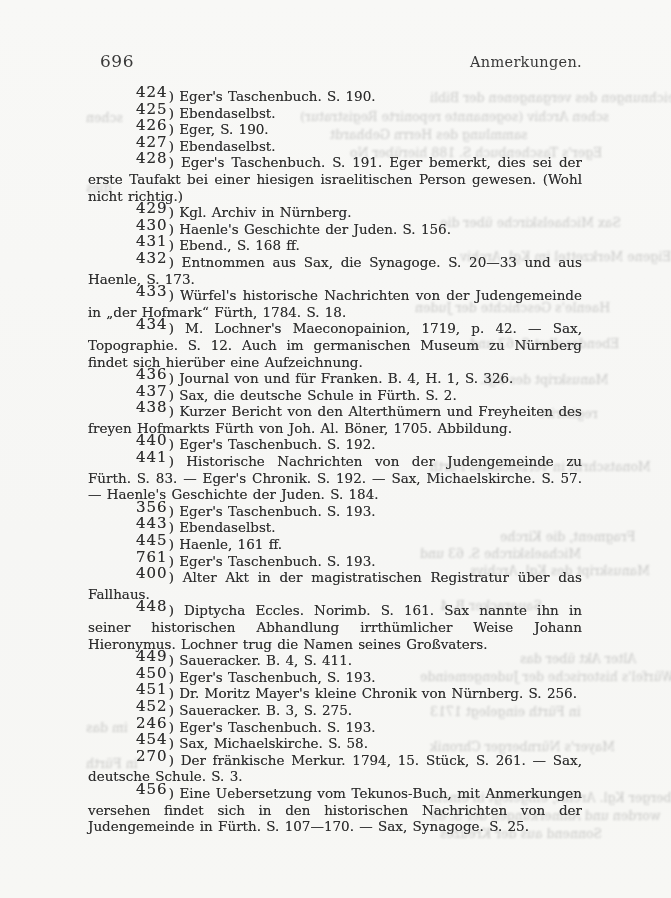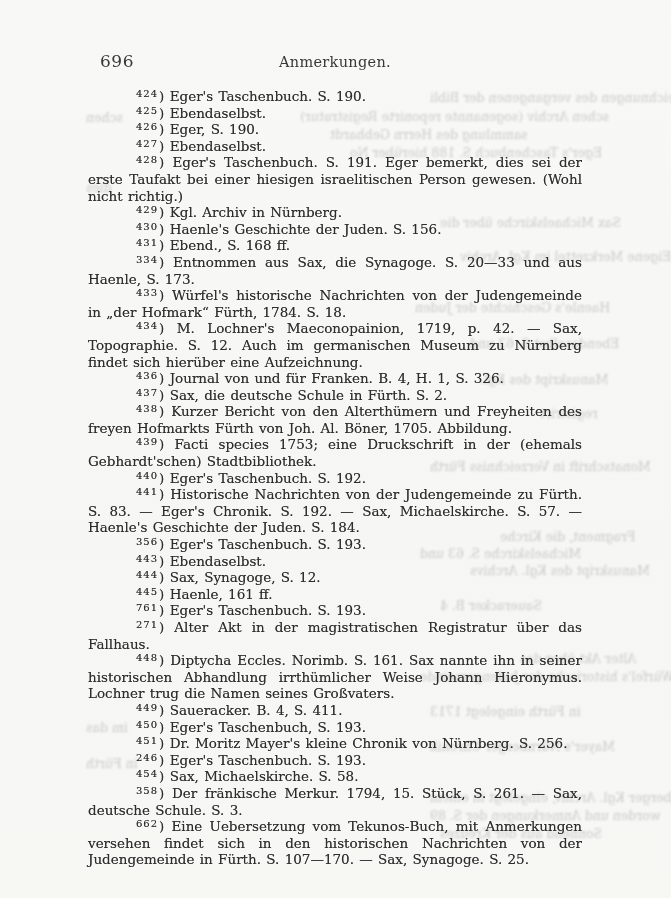--- a/index.html
+++ b/index.html
@@ -14,34 +14,34 @@
   .scan-page {
     position: absolute; inset: 0;
     background: linear-gradient(180deg, #f8f8f6 0%, #f6f6f4 60%, #f7f7f4 100%);
   }
   .page-number {
     position: absolute; left: 100px; top: 51px;
     font-size: 17px; letter-spacing: 0.5px; color: #3a3a3a;
   }
   .running-header {
     position: absolute; left: 88px; top: 54px; width: 494px;
-    text-align: center; font-size: 14.5px; color: #383838;
+    text-align: right; font-size: 14.5px; color: #383838;
     letter-spacing: 0.3px;
   }
   .notes {
     position: absolute; left: 88px; top: 88px; width: 494px;
     font-size: 13.5px; line-height: 16.6px;
     text-align: justify;
     text-shadow: 0 0 0.5px rgba(45,45,45,0.55);
     word-spacing: 1px;
     z-index: 2;
   }
   .note { margin: 0; text-indent: 48px; }
   .note sup {
-    font-size: 10px; line-height: 0; vertical-align: 4px;
+    font-size: 15px; line-height: 0; vertical-align: 4px;
     letter-spacing: 1px; margin-right: 1px;
   }
   .ghosts { position: absolute; inset: 0; z-index: 1; }
   .ghost-line {
     position: absolute;
     font-size: 12.5px; line-height: 15px;
     color: rgba(125,125,125,0.38);
     transform: scaleX(-1);
     filter: blur(1.1px);
     white-space: nowrap;
@@ -88,38 +88,37 @@
 
   <div class="notes">
       <p class="note"><sup>424</sup>) Eger's Taschenbuch.  S. 190.</p>
       <p class="note"><sup>425</sup>) Ebendaselbst.</p>
       <p class="note"><sup>426</sup>) Eger, S. 190.</p>
       <p class="note"><sup>427</sup>) Ebendaselbst.</p>
       <p class="note"><sup>428</sup>) Eger's Taschenbuch.  S. 191.  Eger bemerkt, dies sei der erste Taufakt bei einer hiesigen israelitischen Person gewesen. (Wohl nicht richtig.)</p>
       <p class="note"><sup>429</sup>) Kgl. Archiv in Nürnberg.</p>
       <p class="note"><sup>430</sup>) Haenle's Geschichte der Juden.  S. 156.</p>
       <p class="note"><sup>431</sup>) Ebend., S. 168 ff.</p>
-      <p class="note"><sup>334</sup>) Entnommen aus Sax, die Synagoge.  S. 20—33 und aus Haenle, S. 173.</p>
+      <p class="note"><sup>432</sup>) Entnommen aus Sax, die Synagoge.  S. 20—33 und aus Haenle, S. 173.</p>
       <p class="note"><sup>433</sup>) Würfel's historische Nachrichten von der Judengemeinde in „der Hofmark“ Fürth, 1784.  S. 18.</p>
       <p class="note"><sup>434</sup>) M. Lochner's Maeconopainion, 1719, p. 42. — Sax, Topographie.  S. 12.  Auch im germanischen Museum zu Nürnberg findet sich hierüber eine Aufzeichnung.</p>
       <p class="note"><sup>436</sup>) Journal von und für Franken.  B. 4, H. 1, S. 326.</p>
       <p class="note"><sup>437</sup>) Sax, die deutsche Schule in Fürth.  S. 2.</p>
       <p class="note"><sup>438</sup>) Kurzer Bericht von den Alterthümern und Freyheiten des freyen Hofmarkts Fürth von Joh. Al. Böner, 1705.  Abbildung.</p>
-      <p class="note"><sup>439</sup>) Facti species 1753; eine Druckschrift in der (ehemals Gebhardt'schen) Stadtbibliothek.</p>
       <p class="note"><sup>440</sup>) Eger's Taschenbuch.  S. 192.</p>
       <p class="note"><sup>441</sup>) Historische Nachrichten von der Judengemeinde zu Fürth. S. 83. — Eger's Chronik.  S. 192. — Sax, Michaelskirche.  S. 57. — Haenle's Geschichte der Juden.  S. 184.</p>
       <p class="note"><sup>356</sup>) Eger's Taschenbuch.  S. 193.</p>
       <p class="note"><sup>443</sup>) Ebendaselbst.</p>
-      <p class="note"><sup>444</sup>) Sax, Synagoge, S. 12.</p>
       <p class="note"><sup>445</sup>) Haenle, 161 ff.</p>
       <p class="note"><sup>761</sup>) Eger's Taschenbuch.  S. 193.</p>
-      <p class="note"><sup>271</sup>) Alter Akt in der magistratischen Registratur über das Fallhaus.</p>
+      <p class="note"><sup>400</sup>) Alter Akt in der magistratischen Registratur über das Fallhaus.</p>
       <p class="note"><sup>448</sup>) Diptycha Eccles. Norimb.  S. 161.  Sax nannte ihn in seiner historischen Abhandlung irrthümlicher Weise Johann Hieronymus. Lochner trug die Namen seines Großvaters.</p>
       <p class="note"><sup>449</sup>) Saueracker.  B. 4, S. 411.</p>
       <p class="note"><sup>450</sup>) Eger's Taschenbuch, S. 193.</p>
       <p class="note"><sup>451</sup>) Dr. Moritz Mayer's kleine Chronik von Nürnberg.  S. 256.</p>
+      <p class="note"><sup>452</sup>) Saueracker.  B. 3, S. 275.</p>
       <p class="note"><sup>246</sup>) Eger's Taschenbuch.  S. 193.</p>
       <p class="note"><sup>454</sup>) Sax, Michaelskirche.  S. 58.</p>
-      <p class="note"><sup>358</sup>) Der fränkische Merkur.  1794, 15. Stück, S. 261. — Sax, deutsche Schule.  S. 3.</p>
-      <p class="note"><sup>662</sup>) Eine Uebersetzung vom Tekunos-Buch, mit Anmerkungen versehen findet sich in den historischen Nachrichten von der Judengemeinde in Fürth.  S. 107—170. — Sax, Synagoge.  S. 25.</p>
+      <p class="note"><sup>270</sup>) Der fränkische Merkur.  1794, 15. Stück, S. 261. — Sax, deutsche Schule.  S. 3.</p>
+      <p class="note"><sup>456</sup>) Eine Uebersetzung vom Tekunos-Buch, mit Anmerkungen versehen findet sich in den historischen Nachrichten von der Judengemeinde in Fürth.  S. 107—170. — Sax, Synagoge.  S. 25.</p>
     </div>
 
 </div>
 
 </body></html>

